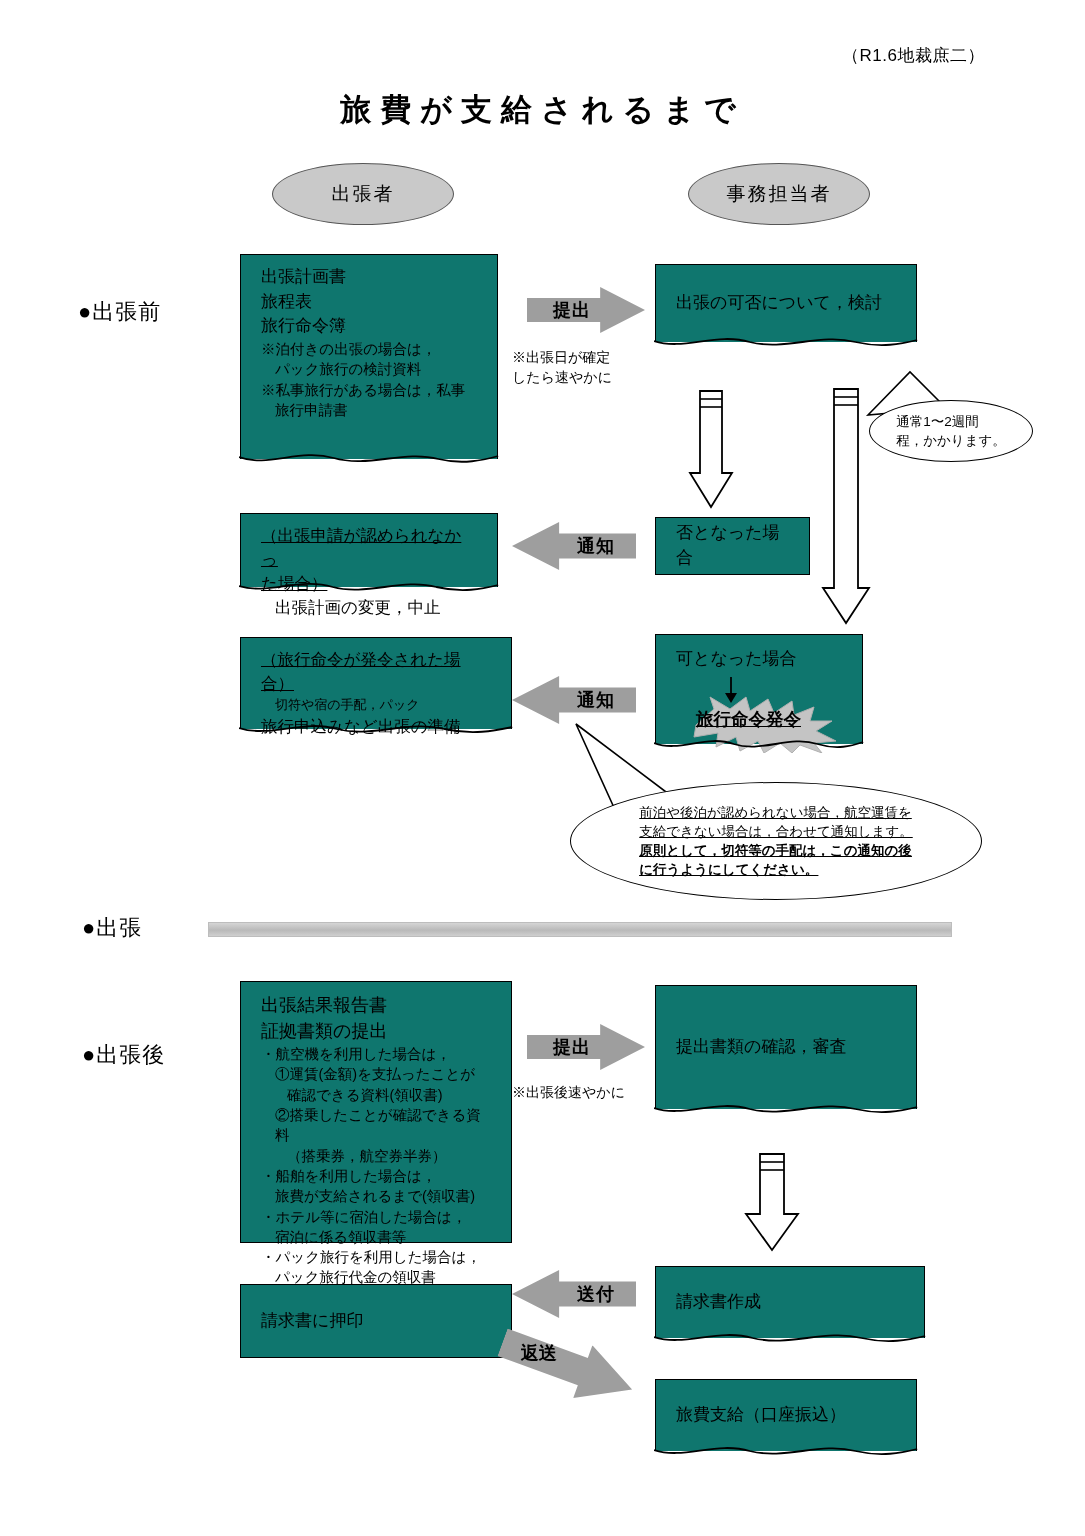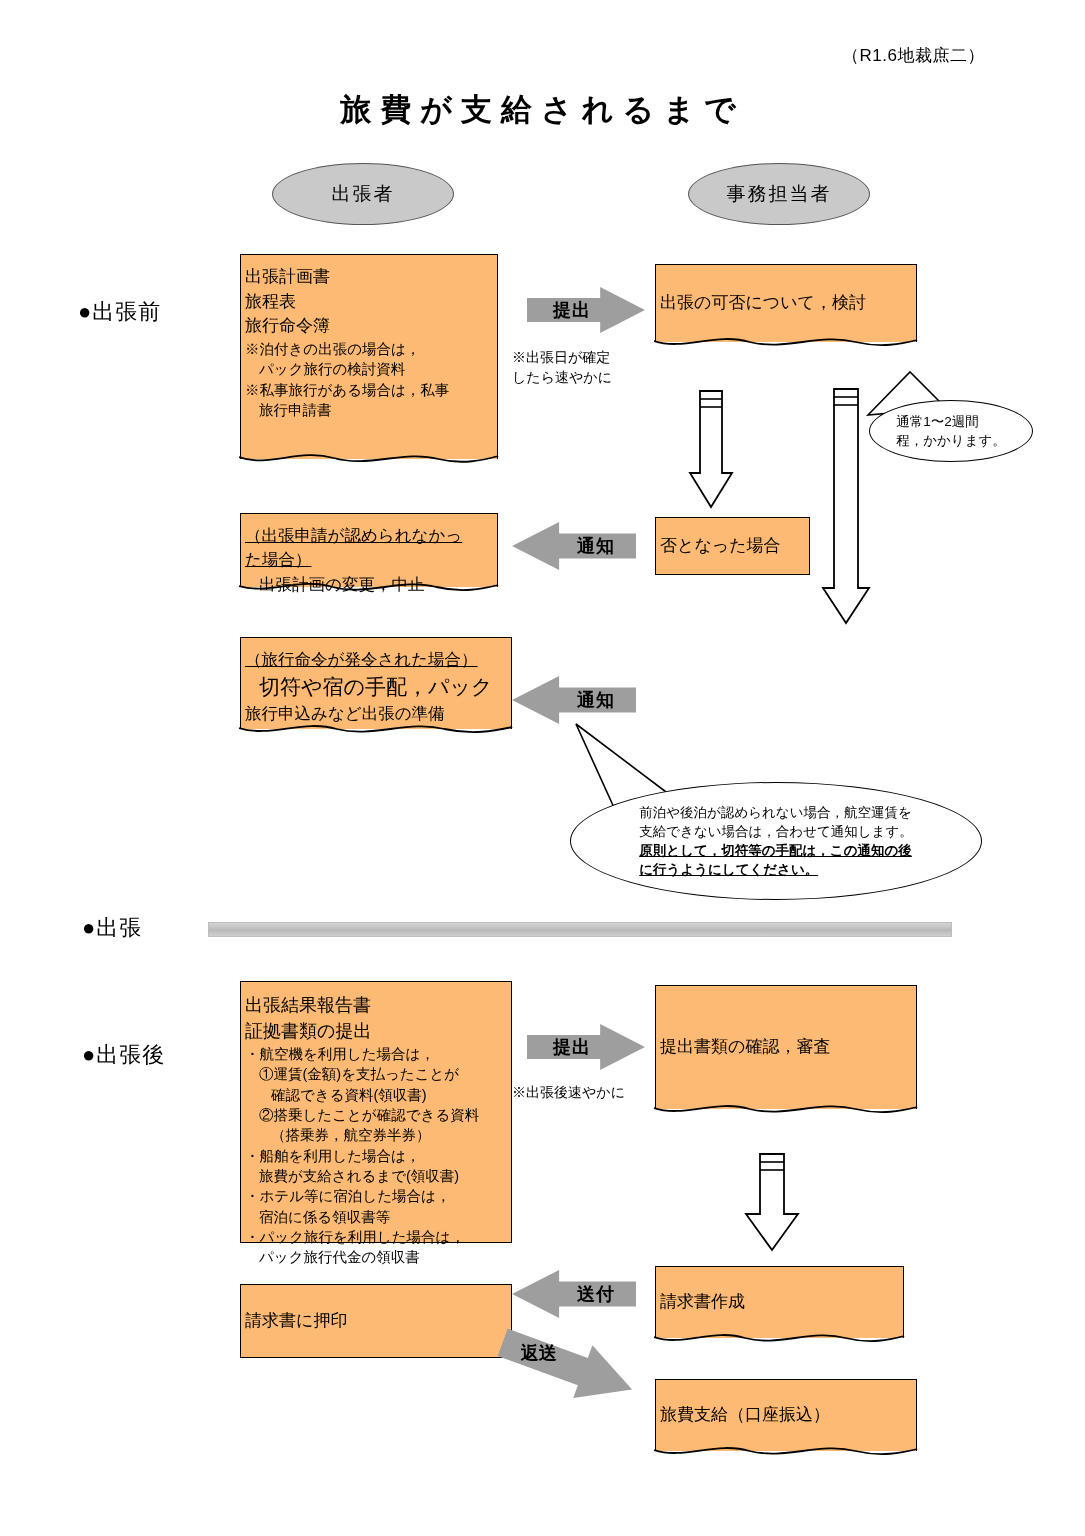--- a/index.html
+++ b/index.html
@@ -43,23 +43,23 @@
 
   
   .phase {
     font-size:22px; font-weight:normal; letter-spacing:1px;
     white-space:nowrap;
   }
 
   
   .box {
     border:1.6px solid #000;
-    background:#fdba74;
+    background:#0f766e;
     box-sizing:border-box;
-    padding:10px 4px;
+    padding:10px 20px;
     font-size:17px;
     line-height:1.45;
   }
   .box.wavy { border-bottom:none; }
   .wave {
     position:absolute; left:-1.6px; bottom:-11px; width:calc(100% + 3.2px); height:16px;
   }
   .small { font-size:14.5px; line-height:1.4; }
   .smaller { font-size:13.5px; line-height:1.42; }
   .u { text-decoration:underline; }
@@ -196,40 +196,54 @@
 
   <div class="abs box wavy" style="left:240px; top:513px; width:258px; height:74px;">
     <div class="u" style="font-size:16.5px;">（出張申請が認められなかっ</div>
     <div class="u" style="font-size:16.5px; display:inline-block;">た場合）</div>
     <div class="ind1" style="font-size:16.5px;">出張計画の変更，中止</div>
     <svg class="wave" viewBox="0 0 260 16" preserveAspectRatio="none">
       <path d="M0,4 C30,13 60,-5 94,5 C128,14 164,-4 198,5 C224,11 244,7 260,3" fill="none" stroke="#000" stroke-width="1.8"></path>
     </svg>
   </div>
 
+  <div class="abs box wavy" style="left:655px; top:634px; width:208px; height:110px;">
+    <div style="margin-top:2px;">可となった場合</div>
+    <svg class="abs" style="left:60px; top:40px;" width="30" height="30" viewBox="0 0 30 30">
+      <line x1="15" y1="2" x2="15" y2="22" stroke="#000" stroke-width="1.8"></line>
+      <path d="M15,28 L9,18 L21,18 Z" fill="#000"></path>
+    </svg>
+    <svg class="burst" style="left:32px; top:60px;" width="150" height="58" viewBox="0 0 150 58">
+      <path d="M8,30 L26,14 L22,2 L42,14 L58,2 L62,16 L80,4 L86,18 L104,6 L106,20 L126,12 L122,26 L144,26 L128,36 L148,46 L126,48 L134,58 L112,50 L104,58 L92,48 L76,58 L70,46 L52,56 L48,42 L28,52 L30,38 L6,42 Z" fill="#c4c4c4" stroke="#b0b0b0" stroke-width="1"></path>
+    </svg>
+    <div class="abs ttl-under" style="left:40px; top:72px; font-size:17.5px;">旅行命令発令</div>
+    <svg class="wave" viewBox="0 0 210 16" preserveAspectRatio="none">
+      <path d="M0,4 C26,14 52,-5 80,5 C108,14 136,-4 164,5 C184,11 198,7 210,3" fill="none" stroke="#000" stroke-width="1.8"></path>
+    </svg>
+  </div>
 
   <div class="chev-wrap" style="left:512px; top:676px; width:124px; height:48px;">
     <div class="chev left"></div>
     <div class="lbl-out" style="left:22px;">通知</div>
   </div>
 
   <div class="abs box wavy" style="left:240px; top:637px; width:272px; height:92px;">
     <div class="u" style="font-size:16.5px;">（旅行命令が発令された場合）</div>
-    <div class="ind1" style="font-size:21px;">切符や宿の手配，パック</div>
+    <div class="ind1" style="font-size:13px;">切符や宿の手配，パック</div>
     <div style="font-size:16.5px;">旅行申込みなど出張の準備</div>
     <svg class="wave" viewBox="0 0 274 16" preserveAspectRatio="none">
       <path d="M0,4 C32,14 64,-5 98,5 C134,14 170,-4 206,5 C234,11 256,7 274,3" fill="none" stroke="#000" stroke-width="1.8"></path>
     </svg>
   </div>
 
   <svg class="abs" style="left:560px; top:720px;" width="200" height="110" viewBox="0 0 200 110">
     <path d="M16,4 L122,84 L56,92 Z" fill="#fff" stroke="#000" stroke-width="1.6"></path>
   </svg>
   <div class="balloon" style="left:570px; top:782px; width:412px; height:118px;">
-    <div class="inner smaller" style="padding:4px 10px;">
+    <div class="inner smaller" style="padding:4px 10px;text-decoration:underline;">
       <div>前泊や後泊が認められない場合，航空運賃を</div>
       <div>支給できない場合は，合わせて通知します。</div>
       <div class="u b">原則として，切符等の手配は，この通知の後</div>
       <div class="u b">に行うようにしてください。</div>
     </div>
   </div>
 
   <div class="sepbar" style="left:208px; top:922px; width:742px;"></div>
 
   <div class="abs box" style="left:240px; top:981px; width:272px; height:262px;">
@@ -262,21 +276,21 @@
   </div>
 
   <div class="downarrow" style="left:742px; top:1148px;">
     <svg width="60" height="108" viewBox="0 0 60 108">
       <path d="M18,6 L42,6 L42,66 L56,66 L30,102 L4,66 L18,66 Z" fill="#fff" stroke="#000" stroke-width="1.8"></path>
       <line x1="18" y1="14" x2="42" y2="14" stroke="#000" stroke-width="1.6"></line>
       <line x1="18" y1="22" x2="42" y2="22" stroke="#000" stroke-width="1.6"></line>
     </svg>
   </div>
 
-  <div class="abs box wavy" style="left:655px; top:1266px; width:249px; height:72px; display:flex; align-items:center;">
+  <div class="abs box wavy" style="left:655px; top:1266px; width:270px; height:72px; display:flex; align-items:center;">
     <span>請求書作成</span>
     <svg class="wave" viewBox="0 0 264 16" preserveAspectRatio="none">
       <path d="M0,4 C30,14 62,-5 96,5 C132,14 166,-4 202,5 C228,11 248,7 264,3" fill="none" stroke="#000" stroke-width="1.8"></path>
     </svg>
   </div>
 
   <div class="chev-wrap" style="left:512px; top:1270px; width:124px; height:48px;">
     <div class="chev left"></div>
     <div class="lbl-out" style="left:22px;">送付</div>
   </div>

